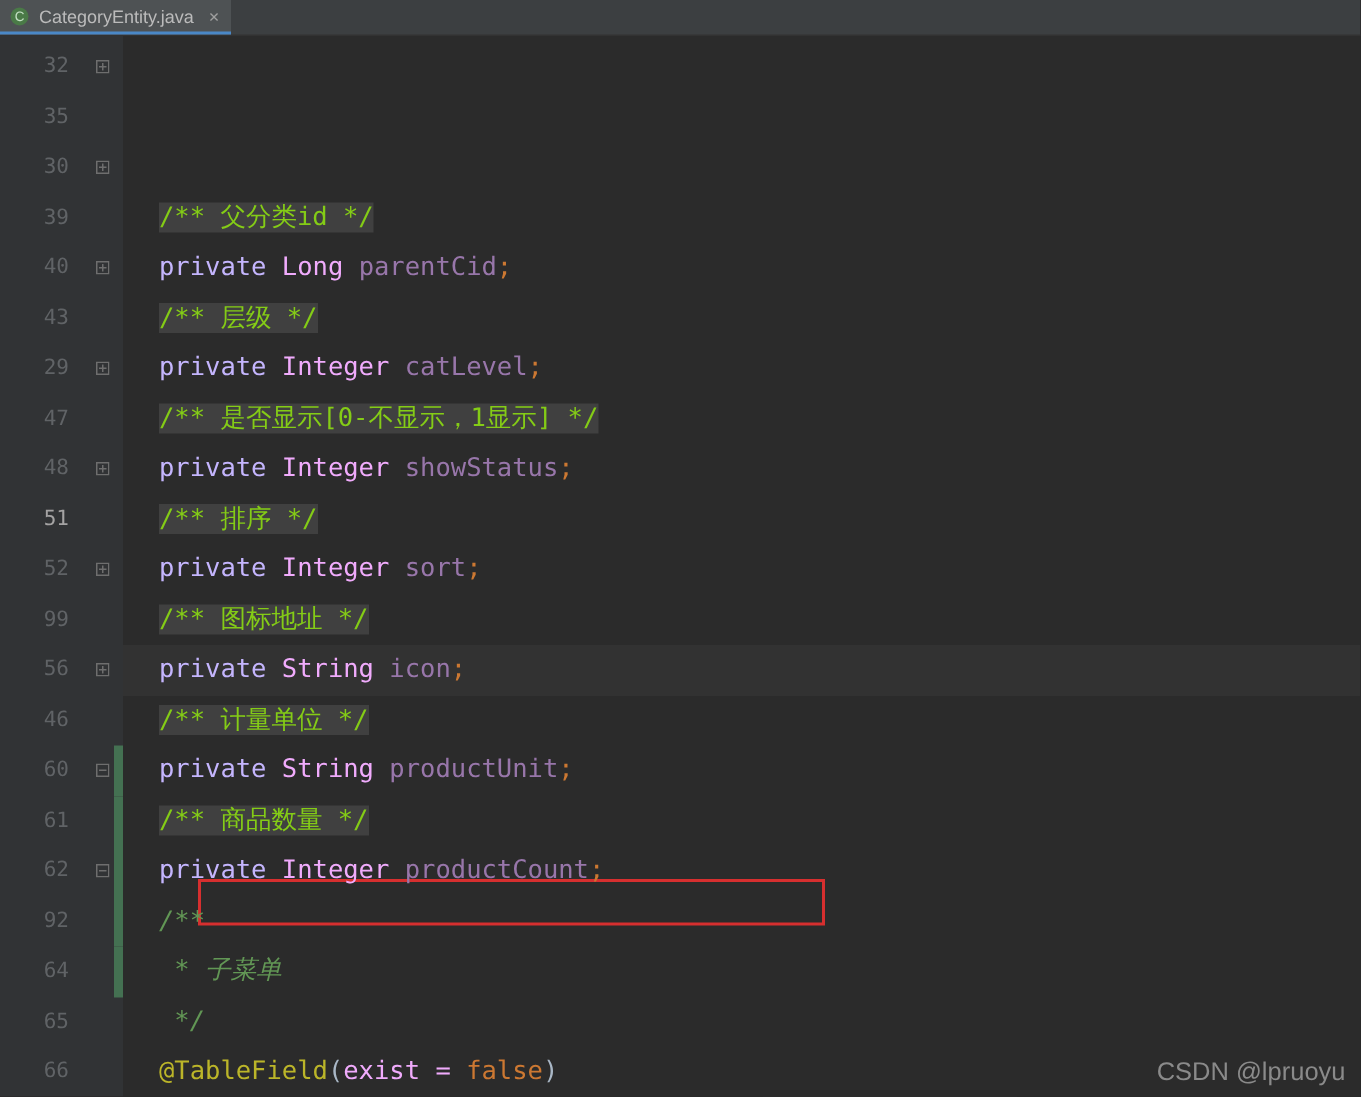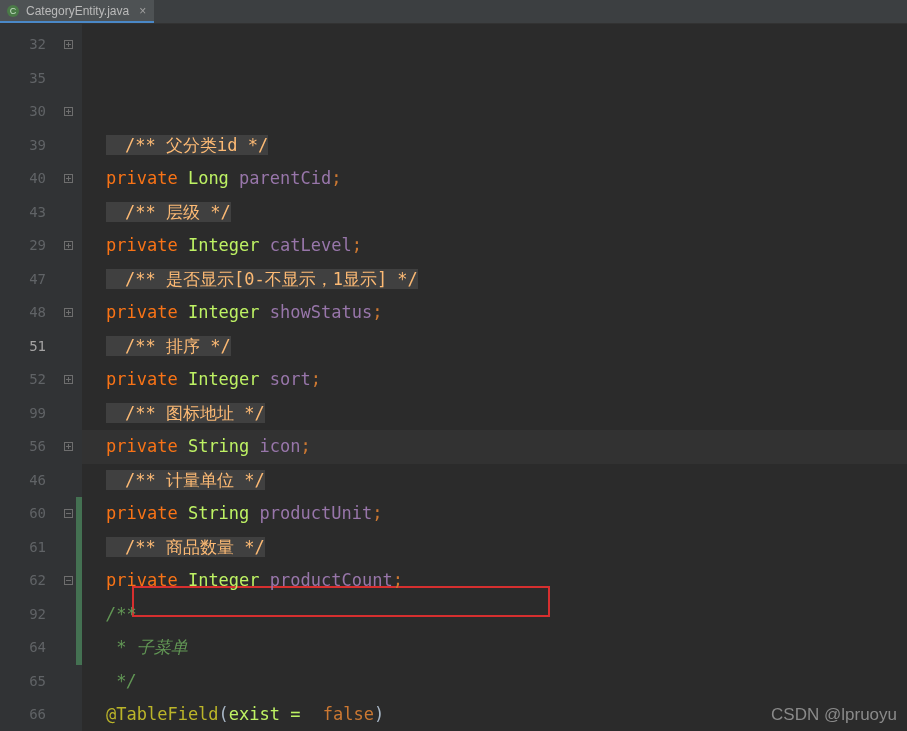--- a/index.html
+++ b/index.html
@@ -68,28 +68,28 @@
     padding-top:4px;
     font-size: 17px;
     line-height: 33.5px;
     color:#a9b7c6;
     white-space: pre;
     position:relative;
     background:#2b2b2b;
   }
   .code .line { height:33.5px; padding-left: 24px; position:relative;}
   .line.current { background:#323232; }
-  .kw { color:#f97316; }
-  .type { color:#bef264; }
+  .kw { color:#c4b5fd; }
+  .type { color:#f0abfc; }
   .ident { color:#9876aa; }
   .ann { color:#bbb529; }
   .paren { color:#a9b7c6; }
-  .boolk { color:#cc7832;margin-left:12px; }
+  .boolk { color:#cc7832; }
   .semi { color:#cc7832; }
-  .cmt-blk { color:#fdba74; background:#404040;padding-left:19px;}
+  .cmt-blk { color:#84cc16; background:#404040;}
   .cmt-doc { color:#629755; font-style: italic; }
   .indent2 { padding-left: 56px; }
   .red-box {
     position:absolute;
     left: 50px; top: 562px;
     width: 418px; height: 31px;
     border: 2px solid #d62f2f;
     pointer-events:none;
   }
   .watermark {

